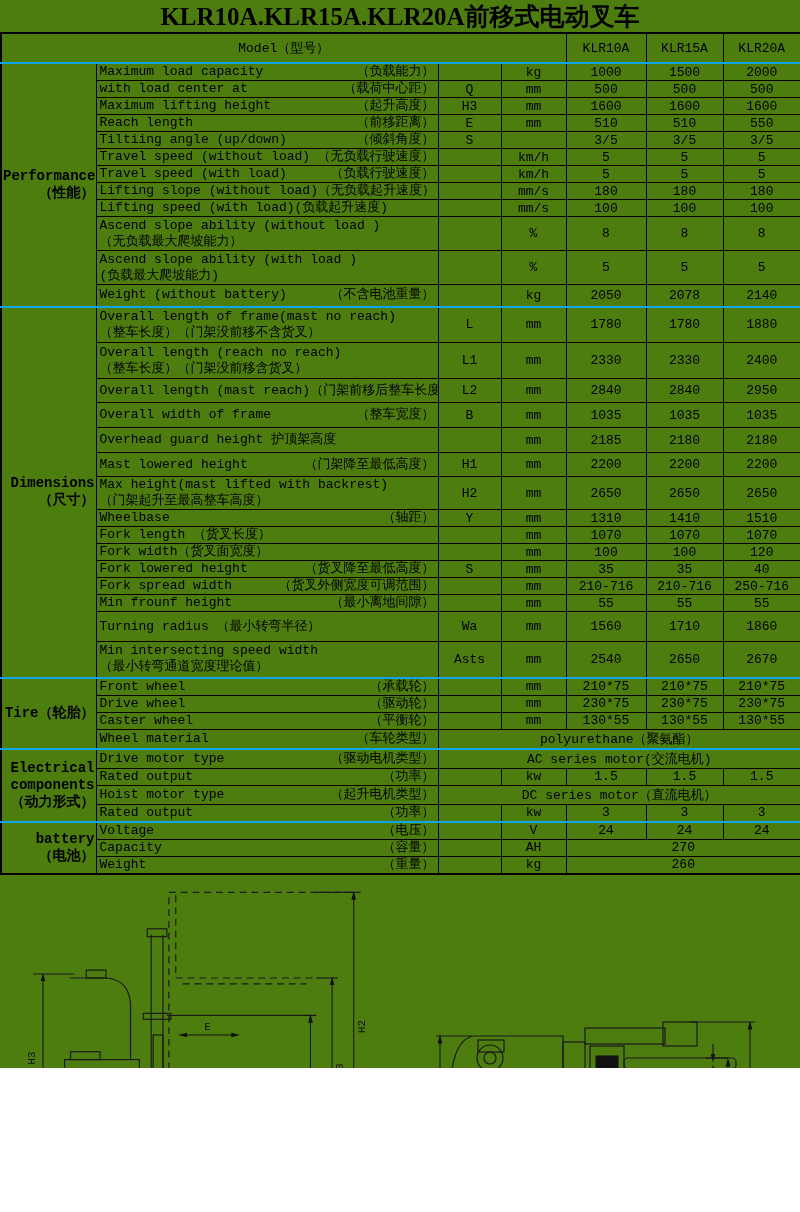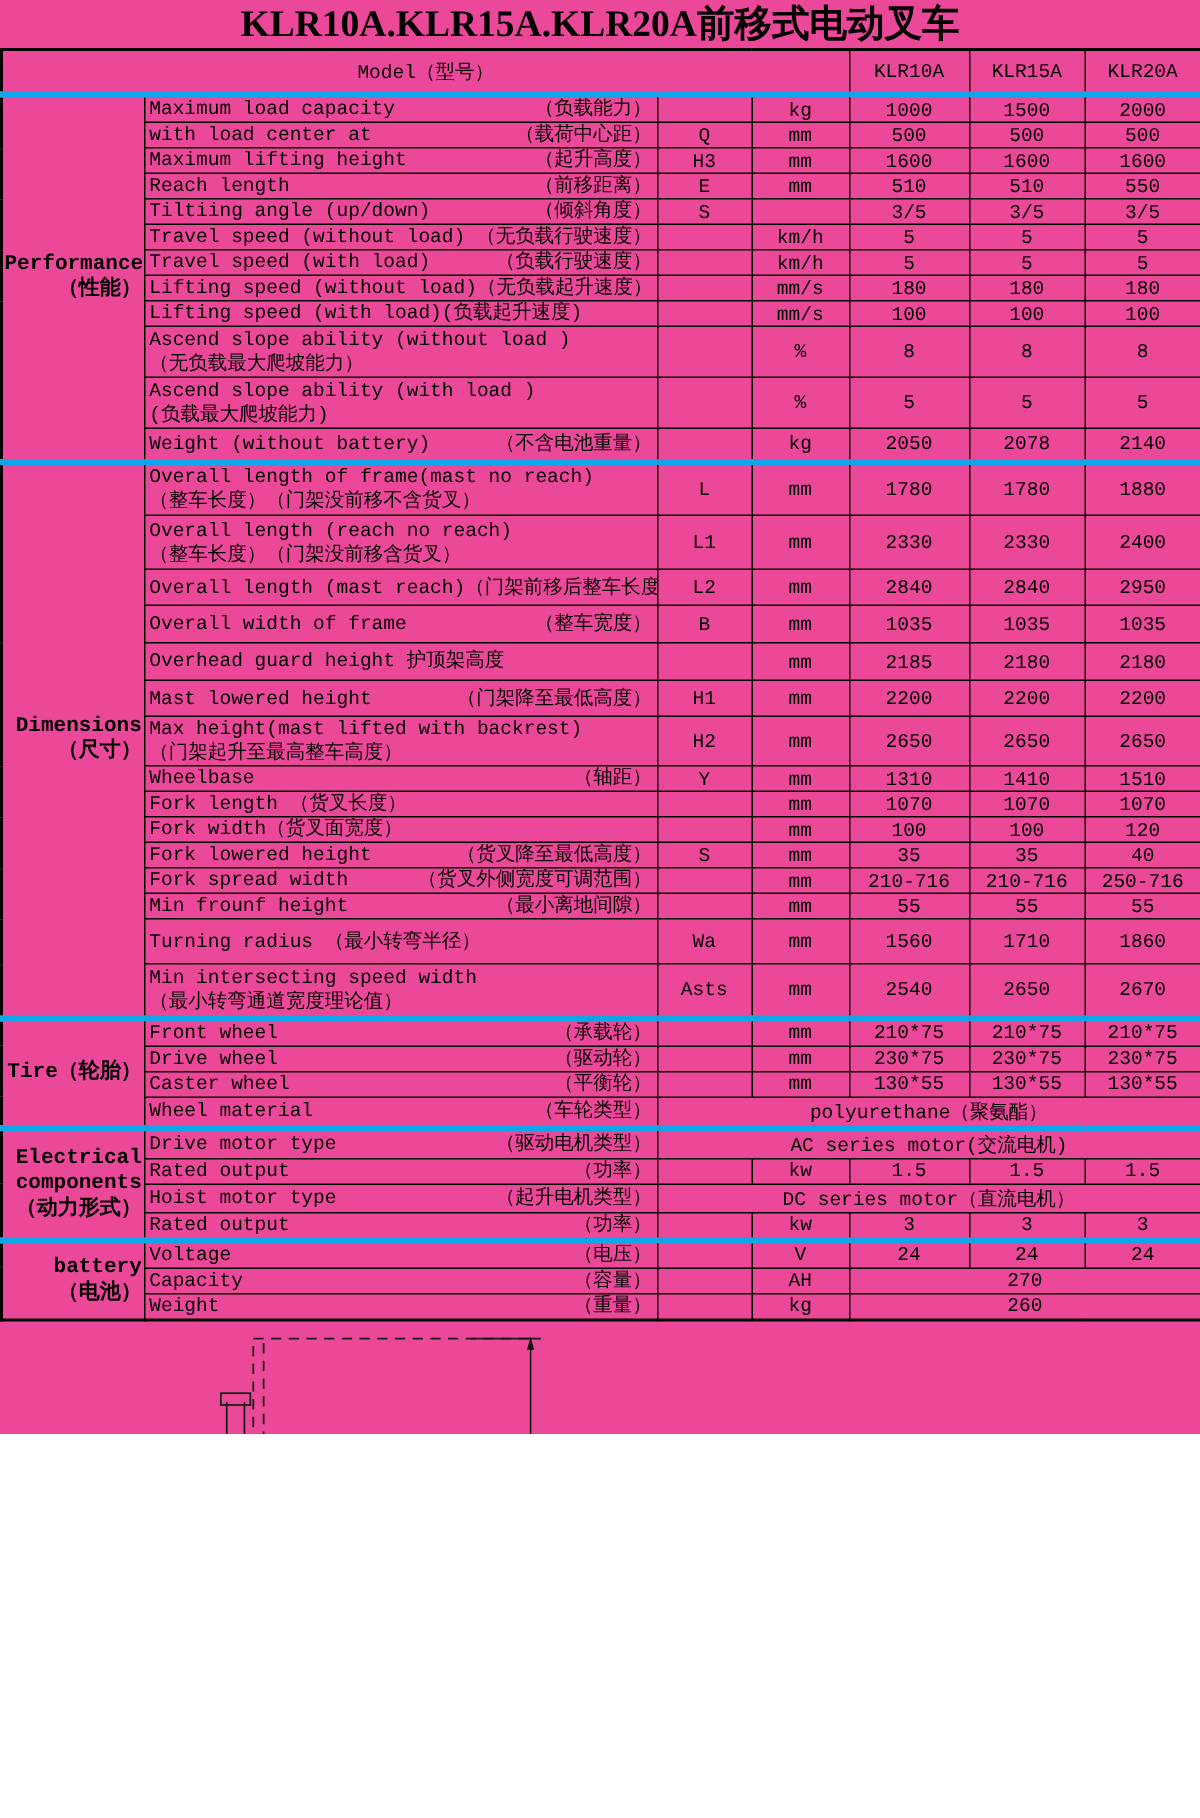--- a/index.html
+++ b/index.html
@@ -1,21 +1,21 @@
 <!DOCTYPE html>
 <html><head>
 <meta charset="utf-8">
 <style>
   html,body{margin:0;padding:0;background:#fff;}
-  .page{width:800px;height:956px;background:#ec4899;position:relative;font-family:"Liberation Mono","DejaVu Sans Mono",monospace;color:#000;}
+  .page{width:800px;height:1068px;background:#4d7c0f;position:relative;font-family:"Liberation Mono","DejaVu Sans Mono",monospace;color:#000;}
   .title{text-align:center;font-family:"Liberation Serif","DejaVu Serif",serif;font-weight:bold;font-size:25px;line-height:31px;margin:0;padding-top:1px;}
   table{width:800px;border-collapse:collapse;table-layout:fixed;border:2px solid #000;}
   td{border:1px solid #000;font-size:13px;padding:0 3px;overflow:hidden;vertical-align:middle;}
   tr{height:17px;}
-  tr.sec-start td{border-top:4px solid #0ea5e9;}
+  tr.sec-start td{border-top:2px solid #0ea5e9;}
   td.sec{font-weight:bold;text-align:right;font-size:14px;line-height:17px;padding:0 1px;}
   td.c{text-align:center;white-space:nowrap;}
   td.mh{font-size:13px;}
   td.lab{white-space:nowrap;}
   td.lab .lf{display:flex;justify-content:space-between;align-items:center;}
   td.lab div{line-height:16px;}
   .drawings{position:absolute;left:0;top:856px;width:800px;height:356px;}
   svg{position:absolute;}
   svg text{font-family:"Liberation Mono","DejaVu Sans Mono",monospace;fill:#111;}
 </style>
@@ -133,21 +133,21 @@
           </td>
           <td class="c"></td>
           <td class="c">km/h</td>
           <td class="c">5</td>
           <td class="c">5</td>
           <td class="c">5</td>
         </tr>
         <tr>
           <td class="lab">
             <div class="lf">
-              <span>Lifting speed (without load)</span>
+              <span>Lifting slope (without load)</span>
               <span>（无负载起升速度）</span>
             </div>
           </td>
           <td class="c"></td>
           <td class="c">mm/s</td>
           <td class="c">180</td>
           <td class="c">180</td>
           <td class="c">180</td>
         </tr>
         <tr>

